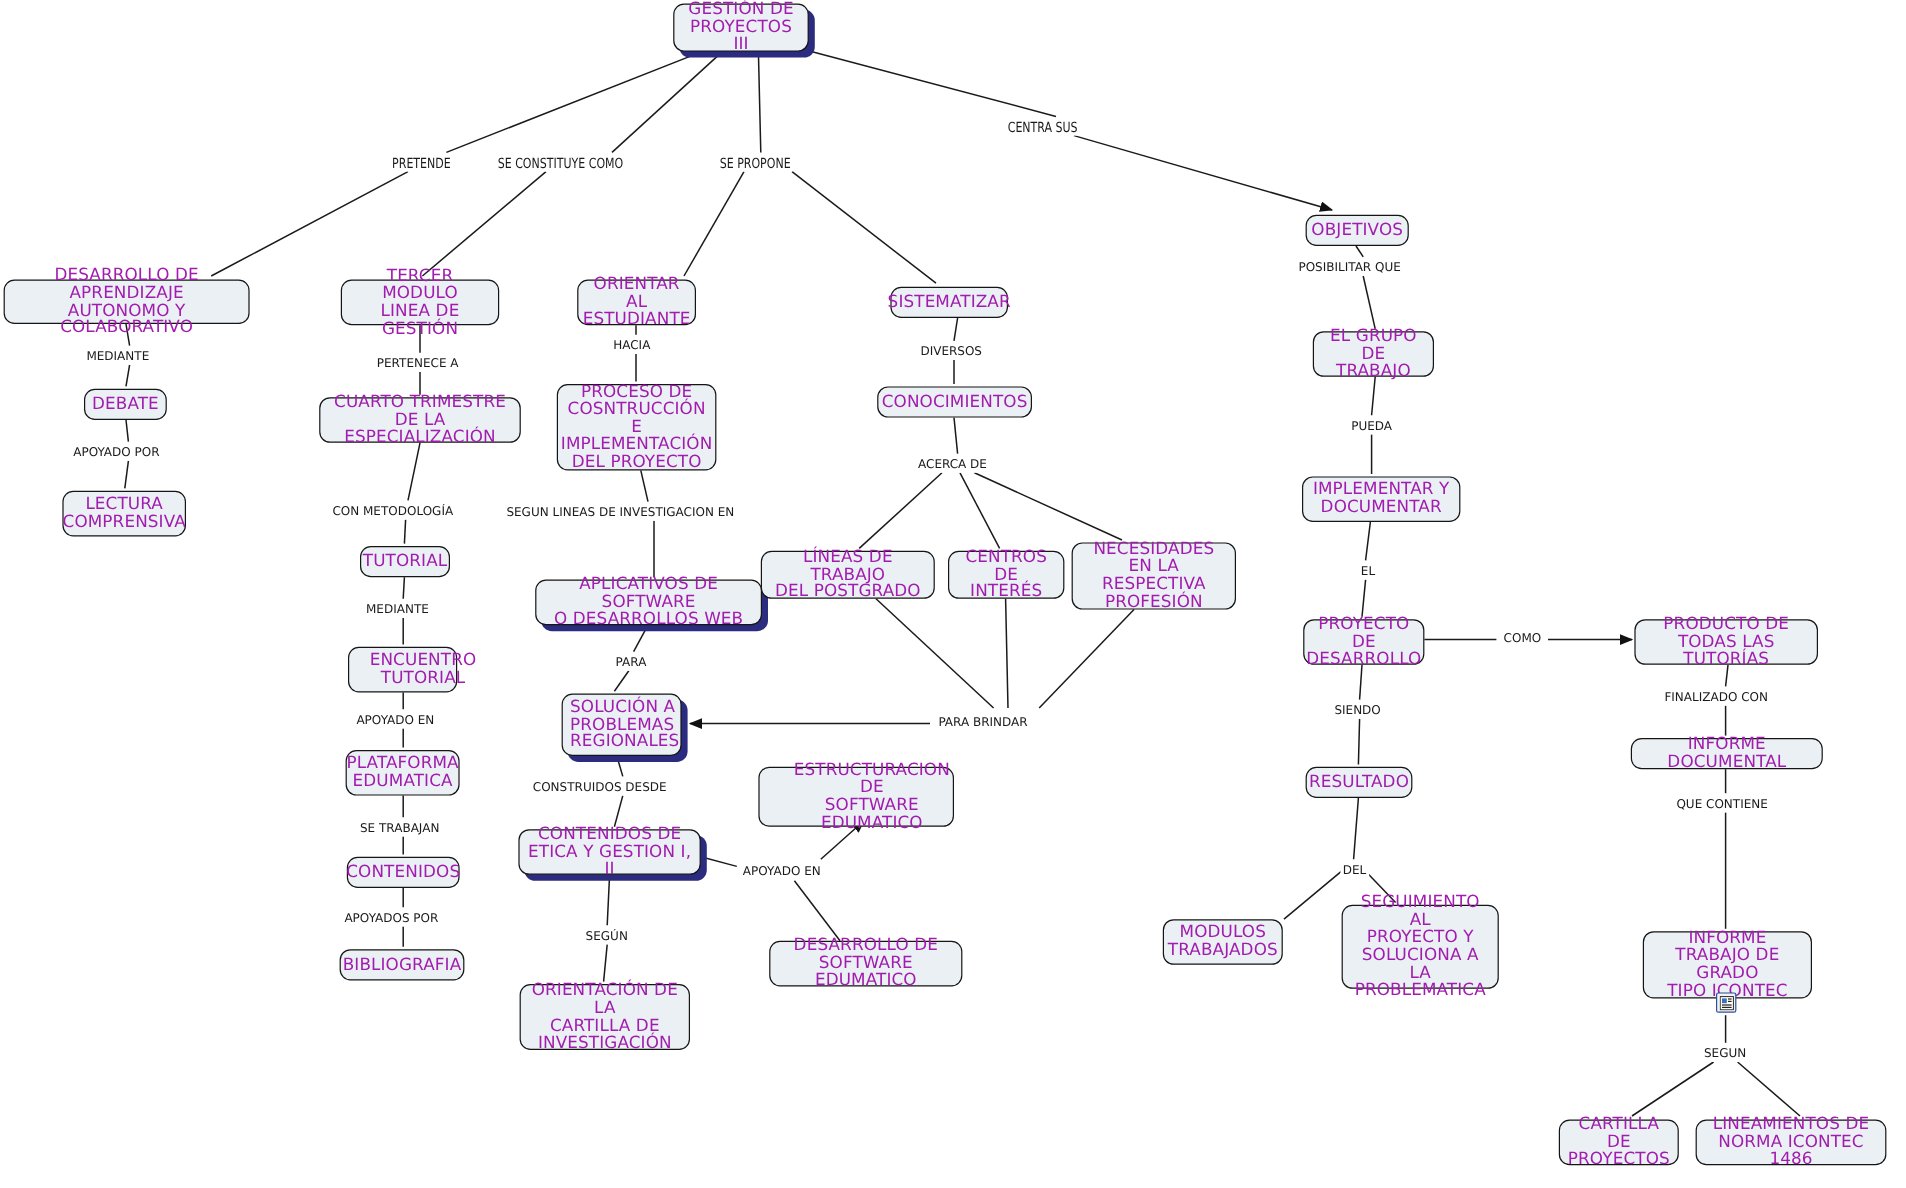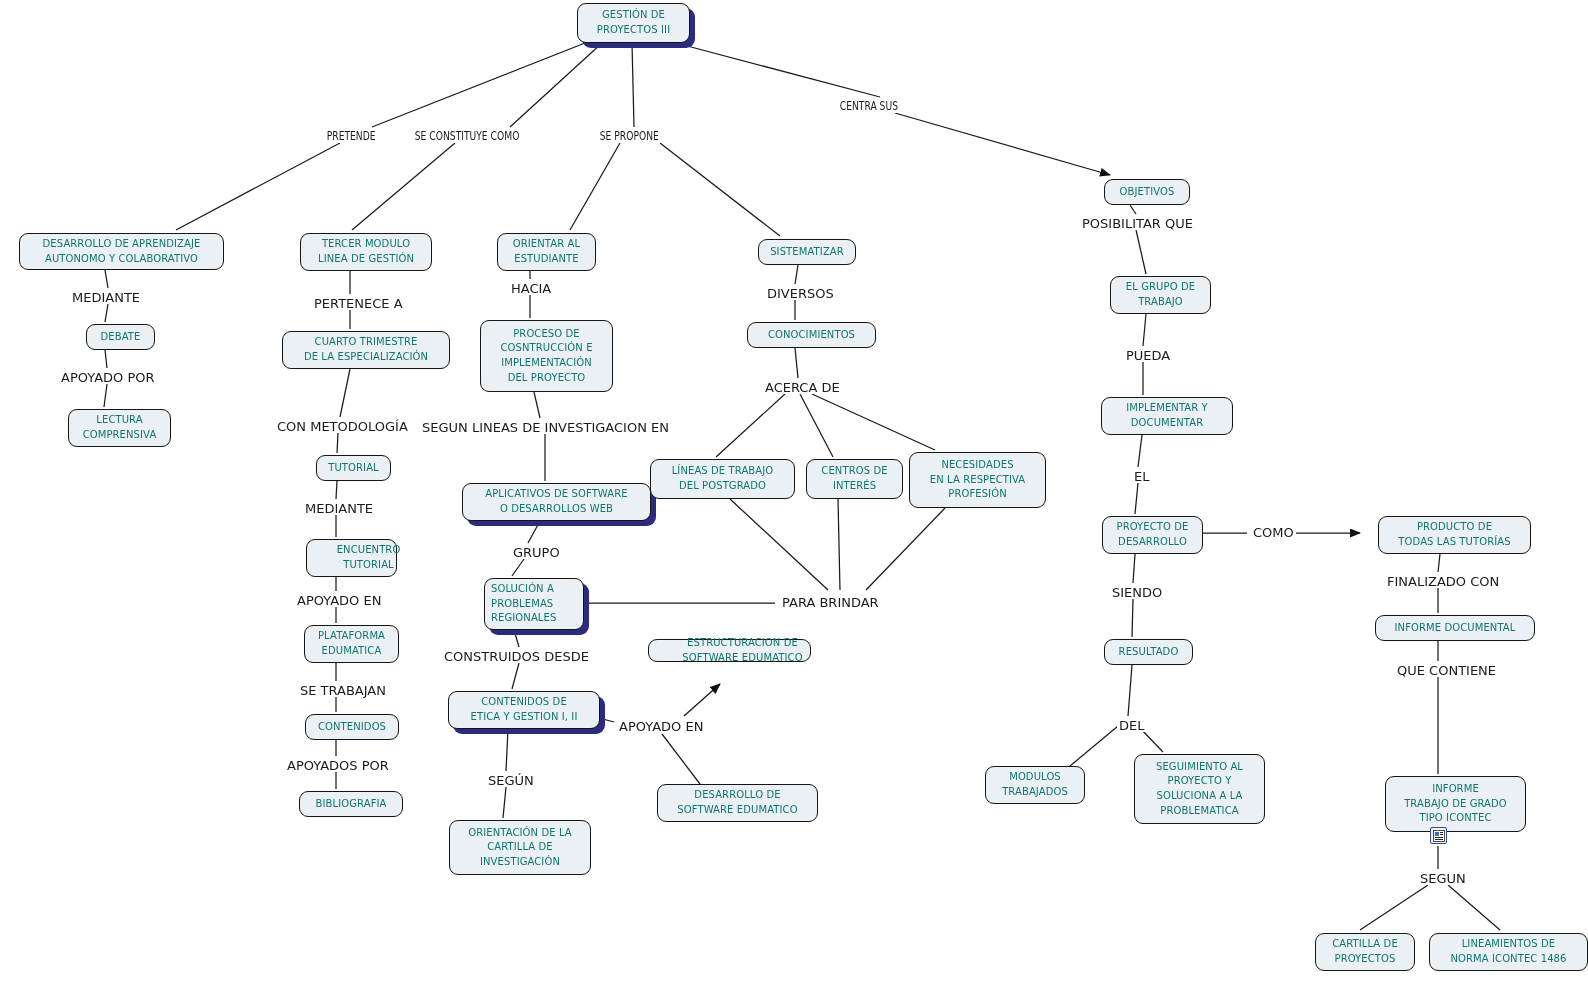--- a/index.html
+++ b/index.html
@@ -7,44 +7,43 @@
   #canvas{position:relative;width:1588px;height:990px;overflow:hidden;background:#fff;}
   svg#wires{position:absolute;left:0;top:0;width:1588px;height:990px;}
 
   
   .node{
     position:absolute;
     box-sizing:border-box;
     background:#eaf0f3;
     border:1.3px solid #151515;
     border-radius:9px;
-    color:#0f766e;
-    font-size:10px;
+    color:#a21caf;
+    font-size:14px;
     line-height:14.6px;
     letter-spacing:.1px;
     text-align:center;
     display:flex;
     align-items:center;
     justify-content:center;
     padding:3px 6px;
     white-space:pre-line;
-    margin-left:16px;
   }
   
   .node.shadow{
     box-shadow:5px 5px 0 0 #2b2b80;
     border-width:1.6px;
   }
   .node.leftalign{text-align:left;justify-content:flex-start;}
 
   
   .lbl{
     position:absolute;
     color:#1a1a1a;
-    font-size:13px;
+    font-size:10px;
     line-height:13px;
     white-space:nowrap;
     background:#fff;
     padding:0 2px;
   }
   
   .lbl.cond{
     font-family:"Liberation Sans Narrow","DejaVu Sans Condensed","Liberation Sans",sans-serif;
     font-size:11.6px;
     transform:scaleX(.88);
@@ -172,21 +171,21 @@
       <div class="node shadow" style="left: 446px; top: 483px; width: 189px; height: 38px;">APLICATIVOS DE SOFTWARE
 O DESARROLLOS WEB</div>
       <div class="node shadow leftalign" style="left: 468px; top: 578px; width: 100px; height: 52px;">SOLUCIÓN A
 PROBLEMAS
 REGIONALES</div>
       <div class="node shadow" style="left: 432px; top: 691px; width: 152px; height: 38px;">CONTENIDOS DE
 ETICA Y GESTION I, II</div>
       <div class="node" style="left: 433px; top: 820px; width: 142px; height: 55px;">ORIENTACIÓN DE LA
 CARTILLA DE
 INVESTIGACIÓN</div>
-      <div class="node" style="left: 632px; top: 639px; width: 163px; height: 23px; padding-left: 32px;">ESTRUCTURACION DE
+      <div class="node" style="left: 632px; top: 639px; width: 163px; height: 50px; padding-left: 32px;">ESTRUCTURACION DE
 SOFTWARE EDUMATICO</div>
       <div class="node" style="left: 641px; top: 784px; width: 161px; height: 38px;">DESARROLLO DE
 SOFTWARE EDUMATICO</div>
       <div class="node" style="left: 742px; top: 239px; width: 98px; height: 26px;">SISTEMATIZAR</div>
       <div class="node" style="left: 731px; top: 322px; width: 129px; height: 26px;">CONOCIMIENTOS</div>
       <div class="node" style="left: 634px; top: 459px; width: 145px; height: 40px;">LÍNEAS DE TRABAJO
 DEL POSTGRADO</div>
       <div class="node" style="left: 790px; top: 459px; width: 97px; height: 40px;">CENTROS DE
 INTERÉS</div>
       <div class="node" style="left: 893px; top: 452px; width: 137px; height: 56px;">NECESIDADES
@@ -225,21 +224,21 @@
       <div class="lbl" style="left: 70px; top: 291px;">MEDIANTE</div>
       <div class="lbl" style="left: 59px; top: 371px;">APOYADO POR</div>
       <div class="lbl" style="left: 312px; top: 297px;">PERTENECE A</div>
       <div class="lbl" style="left: 275px; top: 420px;">CON METODOLOGÍA</div>
       <div class="lbl" style="left: 303px; top: 502px;">MEDIANTE</div>
       <div class="lbl" style="left: 295px; top: 594px;">APOYADO EN</div>
       <div class="lbl" style="left: 298px; top: 684px;">SE TRABAJAN</div>
       <div class="lbl" style="left: 285px; top: 759px;">APOYADOS POR</div>
       <div class="lbl" style="left: 509px; top: 282px;">HACIA</div>
       <div class="lbl" style="left: 420px; top: 421px;">SEGUN LINEAS DE INVESTIGACION EN</div>
-      <div class="lbl" style="left: 511px; top: 546px;">GRUPO</div>
+      <div class="lbl" style="left: 511px; top: 546px;">PARA</div>
       <div class="lbl" style="left: 442px; top: 650px;">CONSTRUIDOS DESDE</div>
       <div class="lbl" style="left: 486px; top: 774px;">SEGÚN</div>
       <div class="lbl" style="left: 617px; top: 720px;">APOYADO EN</div>
       <div class="lbl" style="left: 765px; top: 287px;">DIVERSOS</div>
       <div class="lbl" style="left: 763px; top: 381px;">ACERCA DE</div>
       <div class="lbl" style="left: 780px; top: 596px;">PARA BRINDAR</div>
       <div class="lbl" style="left: 1080px; top: 217px;">POSIBILITAR QUE</div>
       <div class="lbl" style="left: 1124px; top: 349px;">PUEDA</div>
       <div class="lbl" style="left: 1132px; top: 470px;">EL</div>
       <div class="lbl" style="left: 1110px; top: 586px;">SIENDO</div>

